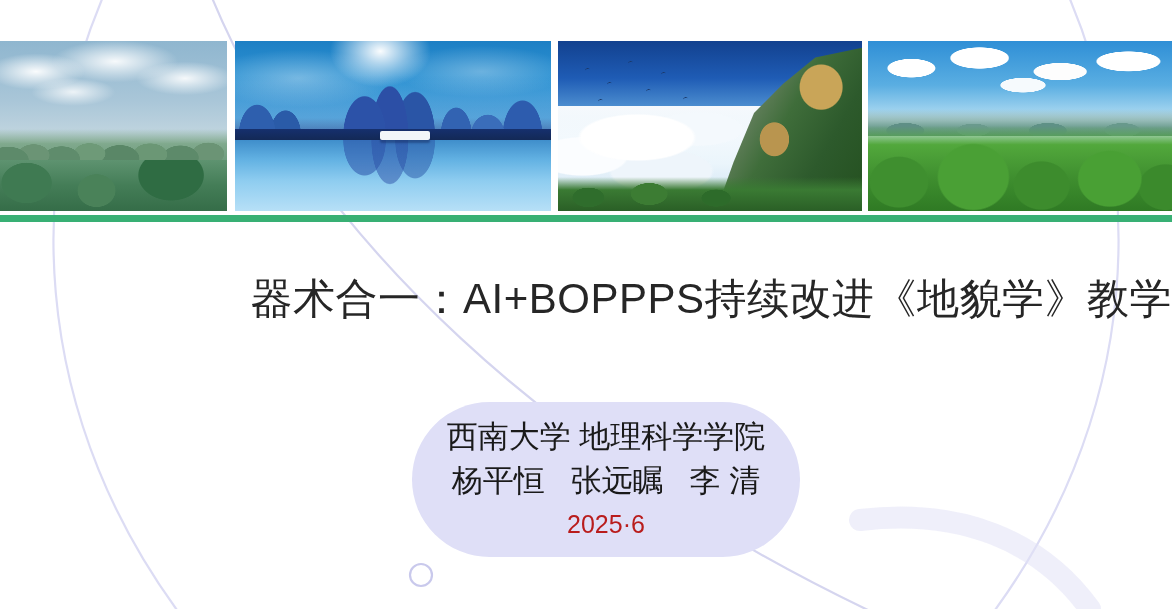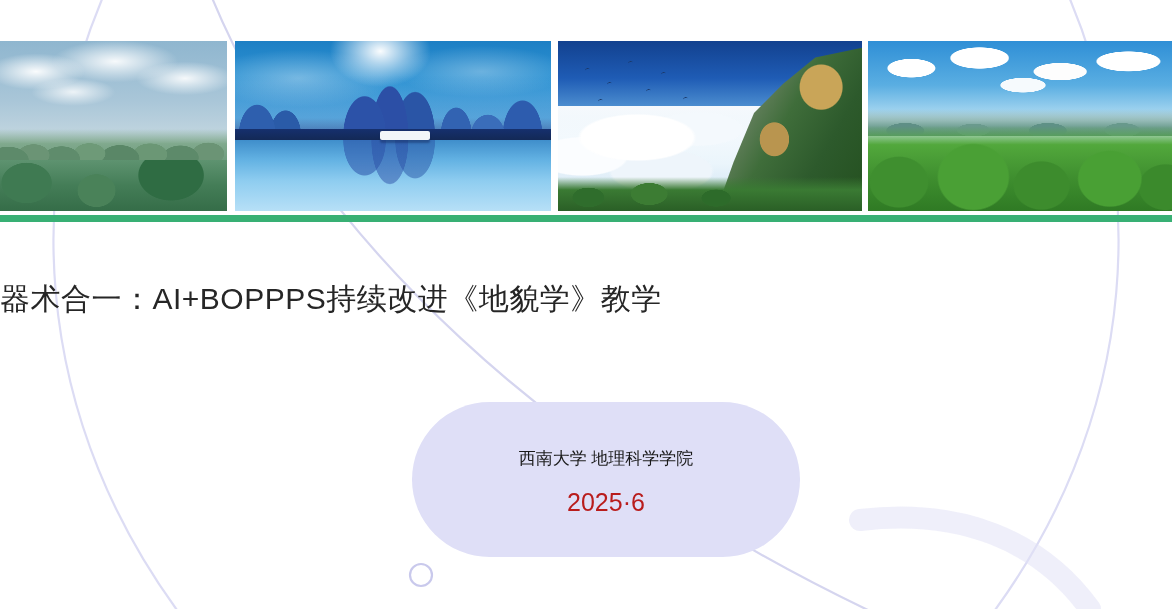--- a/index.html
+++ b/index.html
@@ -205,22 +205,22 @@
     height: 7px;
     background: #38b074;
   }
 
   
   .title {
     position: absolute;
     left: 0;
     top: 273px;
     width: 1172px;
-    text-align: left;
-    font-size: 30px;
+    text-align: right;
+    font-size: 42px;
     line-height: 52px;
     letter-spacing: 0.5px;
     color: #262626;
     white-space: nowrap;
   }
 
   
   .subtitle-box {
     position: absolute;
     left: 412px;
@@ -229,21 +229,21 @@
     height: 155px;
     background: #dfdff7;
     border-radius: 78px;
     display: flex;
     flex-direction: column;
     align-items: center;
     justify-content: center;
     gap: 2px;
   }
   .subtitle-line {
-    font-size: 17px;
+    font-size: 31px;
     line-height: 42px;
     color: #1a1a1a;
     white-space: pre;
   }
   .subtitle-date {
     font-size: 25px;
     line-height: 40px;
     color: #b91c1c;
   }
 </style>
@@ -305,16 +305,17 @@
     </div>
 
   </div>
 
   <div class="green-rule"></div>
 
   <div class="title">器术合一：AI+BOPPPS持续改进《地貌学》教学</div>
 
   <div class="subtitle-box">
     <div class="subtitle-line">西南大学 地理科学学院</div>
+    <div class="subtitle-line">杨平恒   张远瞩   李 清</div>
     <div class="subtitle-date">2025·6</div>
   </div>
 
 </div>
 
 </body></html>

